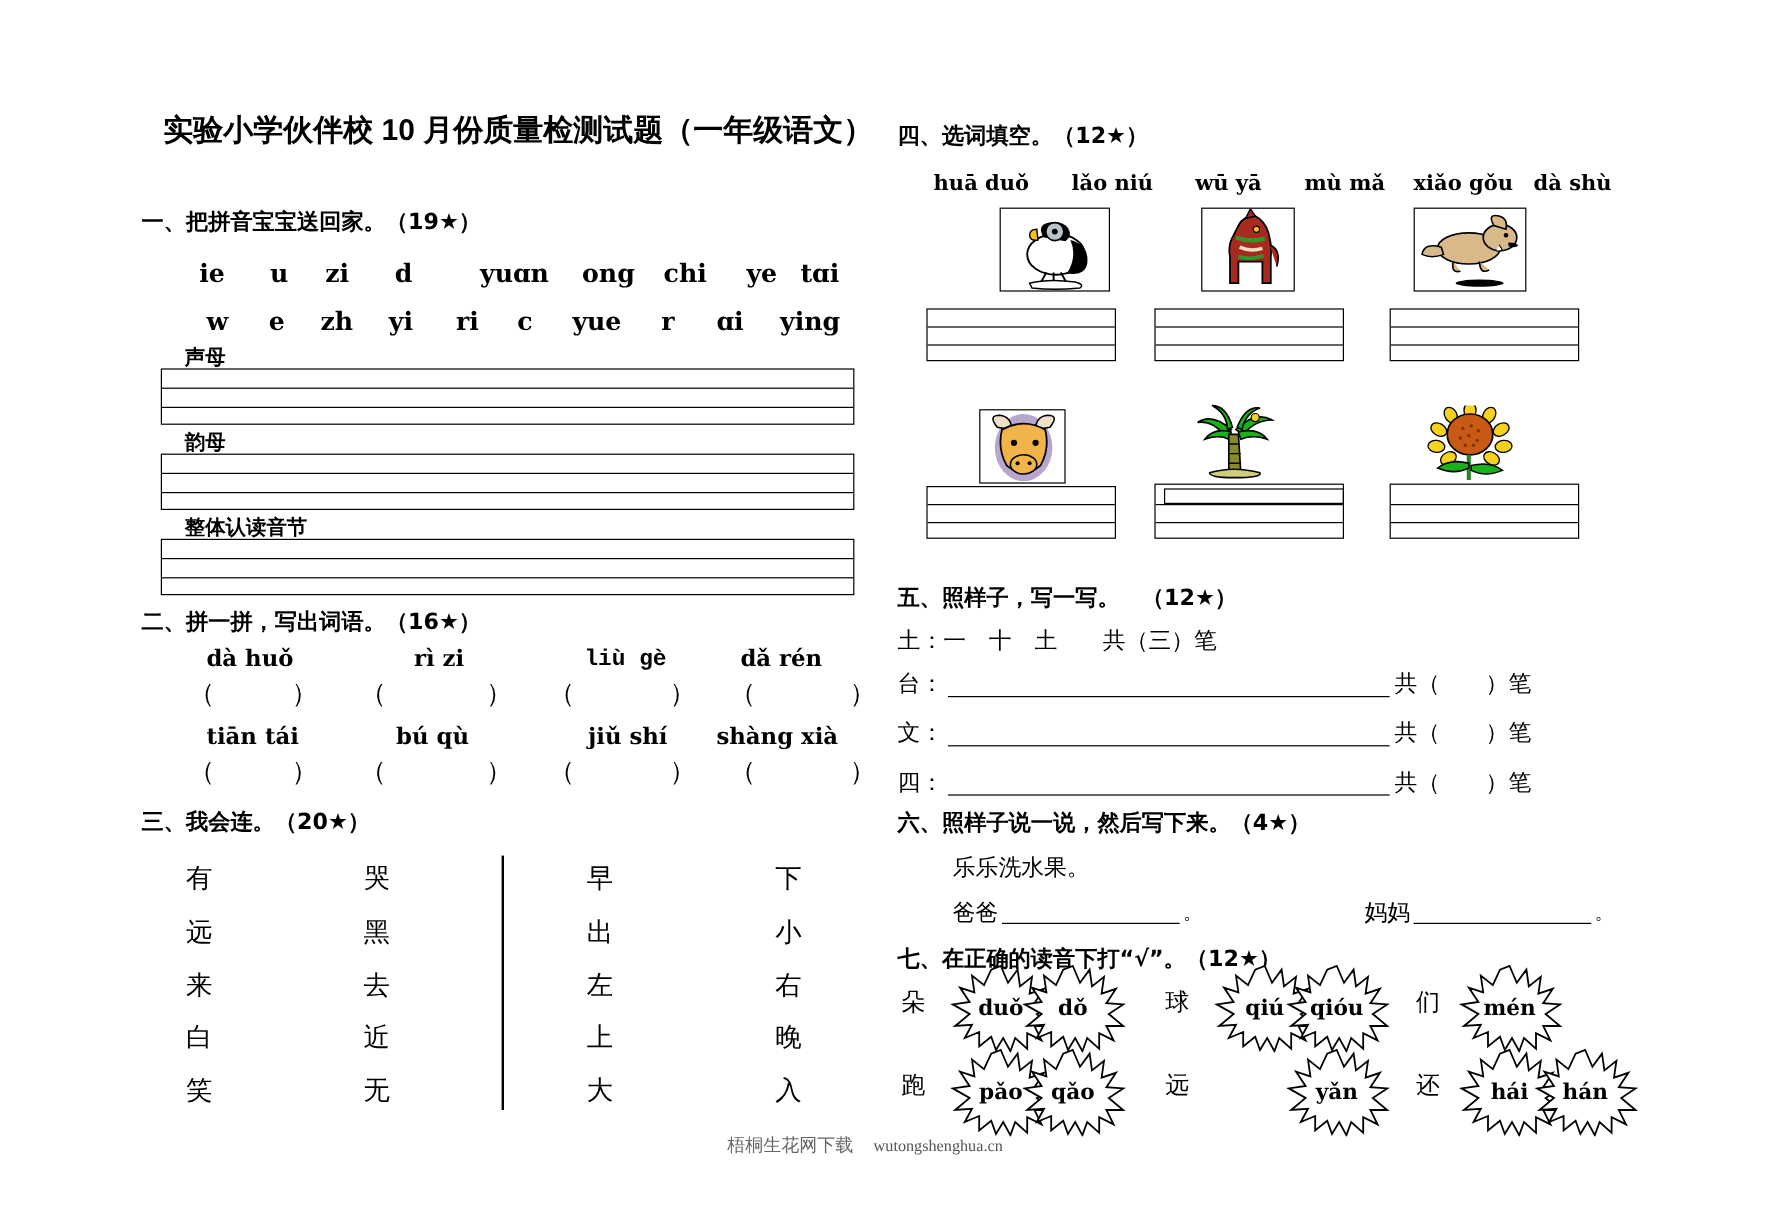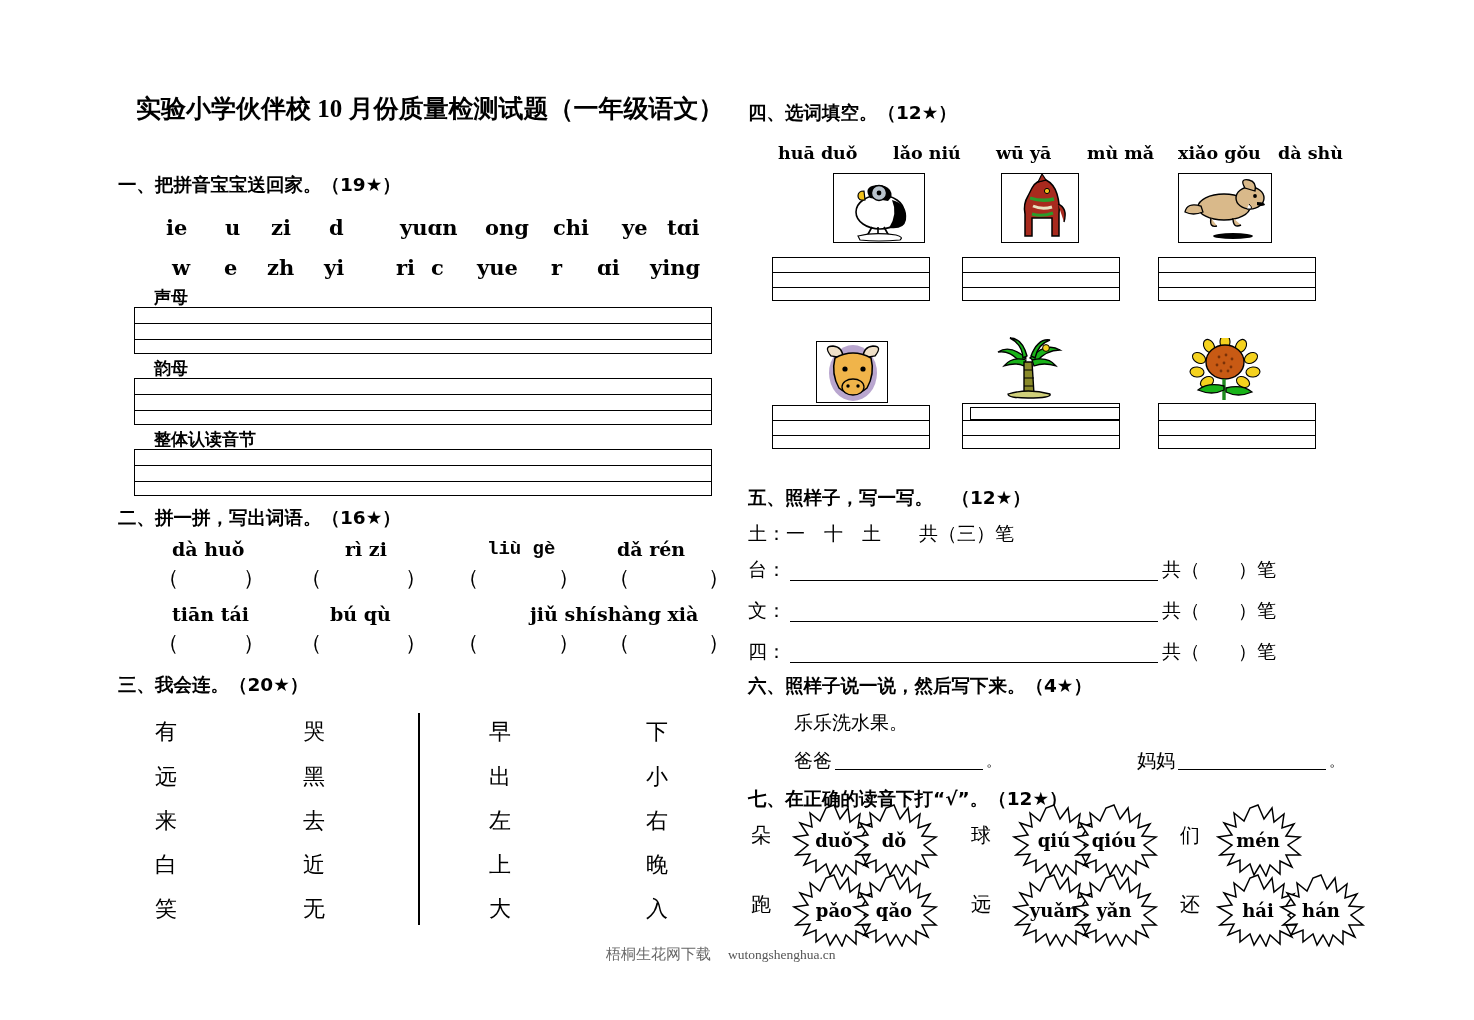--- a/index.html
+++ b/index.html
@@ -25,21 +25,21 @@
   
   .abs { position: absolute; }
   .song { font-family: "Liberation Serif", "DejaVu Serif", serif; }
   .py { font-family: "DejaVu Serif", "Liberation Serif", serif; font-weight: bold; }
 
   
   #doc-title {
     left: 136px; top: 92px; width: 576px;
     font-size: 25px; font-weight: bold; letter-spacing: 0px;
     white-space: nowrap;
-    font-family: Liberation Serif, serif;
+    font-family: Liberation Sans, sans-serif;
   }
   #doc-subtitle {
     left: 228px; top: 131px; width: 480px;
     font-size: 17px; white-space: nowrap;
   }
 
   
   .sec-head {
     font-family: "DejaVu Sans", "Liberation Sans", sans-serif;
     font-weight: bold;
@@ -177,21 +177,21 @@
     <span style="left:553px;">chi</span>
     <span style="left:622px;">ye</span>
     <span style="left:667px;">tɑi</span>
   </div>
 
   <div class="pyrow py" style="left:0; top:255px;">
     <span style="left:172px;">w</span>
     <span style="left:224px;">e</span>
     <span style="left:267px;">zh</span>
     <span style="left:324px;">yi</span>
-    <span style="left:396px;">ri</span>
+    <span style="left:380px;">ri</span>
     <span style="left:431px;">c</span>
     <span style="left:477px;">yue</span>
     <span style="left:551px;">r</span>
     <span style="left:597px;">ɑi</span>
     <span style="left:650px;">ying</span>
   </div>
 
   <div class="gridlabel" style="left:134px; top:286px;">声母</div>
   <div class="fourline" style="left:134px; top:307px; width:578px; height:47px;">
     <div class="ln" style="top:15px;"></div>
@@ -226,21 +226,21 @@
     <span style="left:405px;">）</span>
     <span style="left:457px;">（</span>
     <span style="left:558px;">）</span>
     <span style="left:608px;">（</span>
     <span style="left:708px;">）</span>
   </div>
 
   <div class="abs s2pyrow py" style="left:0; top:603px; width:1474px; height:26px;">
     <span style="left:172px;">tiān  tái</span>
     <span style="left:330px;">bú    qù</span>
-    <span style="left:490px;margin-left:40px;">jiǔ  shí</span>
+    <span style="left:490px;">jiǔ  shí</span>
     <span style="left:597px;">shàng  xià</span>
   </div>
 
   <div class="abs s2brrow" style="left:0; top:628px; width:1474px; height:30px;">
     <span style="left:157px;">（</span>
     <span style="left:243px;">）</span>
     <span style="left:300px;">（</span>
     <span style="left:405px;">）</span>
     <span style="left:457px;">（</span>
     <span style="left:558px;">）</span>
@@ -491,26 +491,20 @@
     <div class="btxt">pǎo</div>
   </div>
   <div class="burst" style="left:848px; top:873px;">
     <svg viewBox="0 0 92 74">
         <use href="#burstshape"></use>
       </svg>
     <div class="btxt">qǎo</div>
   </div>
 
   <div class="burstchar" style="left:971px; top:891px;">远</div>
-  <div class="burst" style="left:1008px; top:873px;">
-    <svg viewBox="0 0 92 74">
-        <use href="#burstshape"></use>
-      </svg>
-    <div class="btxt">yuǎn</div>
-  </div>
   <div class="burst" style="left:1068px; top:873px;">
     <svg viewBox="0 0 92 74">
         <use href="#burstshape"></use>
       </svg>
     <div class="btxt">yǎn</div>
   </div>
 
   <div class="burstchar" style="left:1180px; top:891px;">还</div>
   <div class="burst" style="left:1212px; top:873px;">
     <svg viewBox="0 0 92 74">

